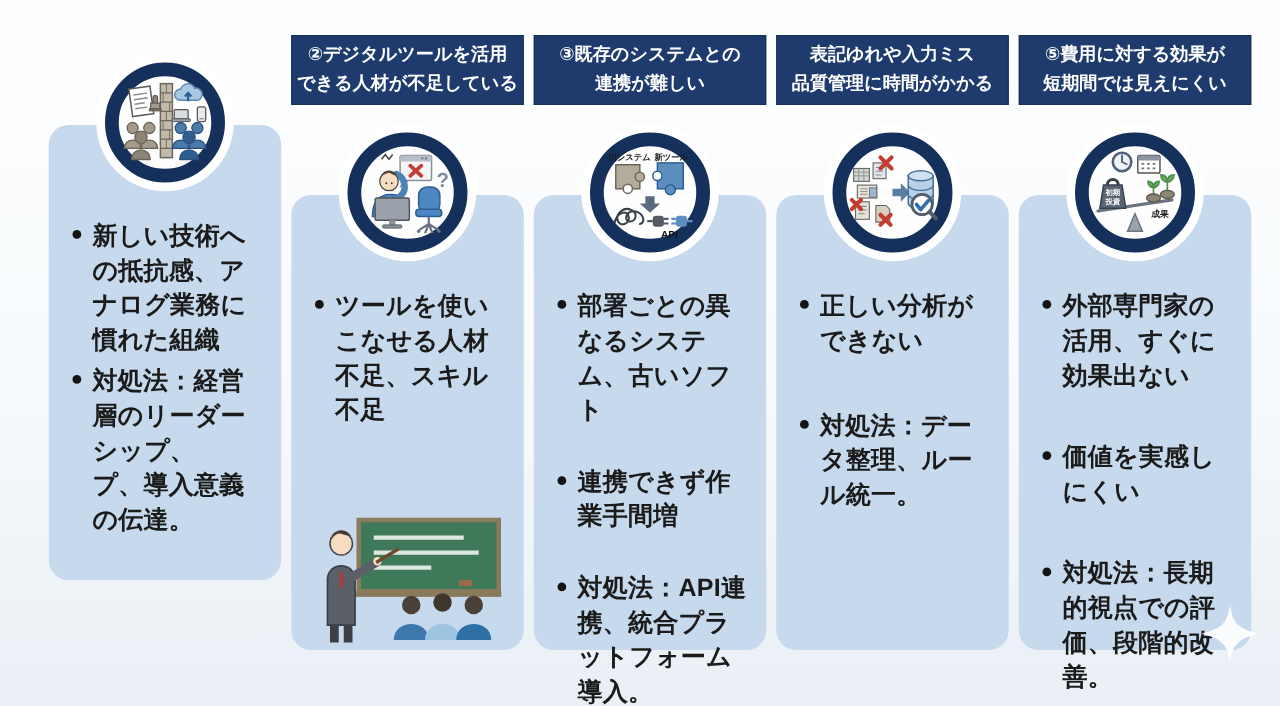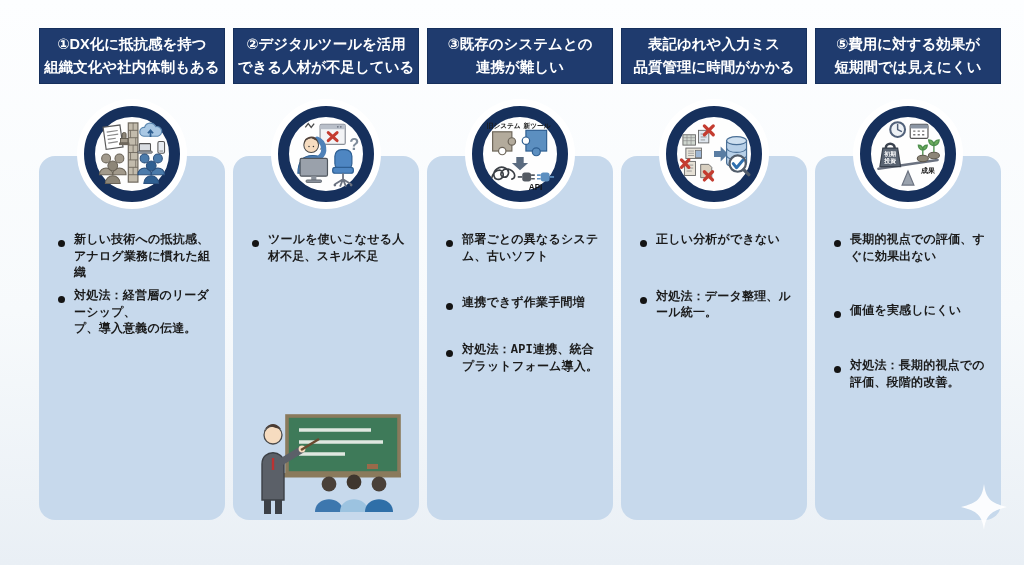--- a/index.html
+++ b/index.html
@@ -42,47 +42,44 @@
     width:100%; height:364px;
     background:#c7d9ec;
     border-radius:16px;
     position:relative; z-index:1;
     padding:76px 12px 14px 18px;
   }
   .card ul { list-style:none; }
   .card li {
     position:relative;
     padding-left:17px;
-    font-size:12px; font-weight:bold; color:#1b1b1b;
+    font-size:20px; font-weight:bold; color:#1b1b1b;
     line-height:1.38;
     white-space:pre-line;
     letter-spacing:0.2px;
-    font-family:Liberation Mono, monospace;
   }
   .card li::before {
     content:""; position:absolute; left:1px; top:8px;
     width:7px; height:7px; border-radius:50%; background:#141414;
   }
   .col-0 li { margin-bottom:6px; }
   .col-1 li { margin-bottom:36px; }
   .col-2 li { margin-bottom:30px; }
   .col-3 li { margin-bottom:40px; }
   .col-4 li { margin-bottom:38px; }
   .training { position:absolute; bottom:4px; left:50%; transform:translateX(-50%); }
   .sparkle { position:absolute; right:-6px; bottom:-10px; z-index:3; }
   svg text { font-family:"Liberation Sans","DejaVu Sans",sans-serif; }
 </style>
 </head>
 <body>
 
 <div class="board">
 
   <section class="column col-0">
-    <div class="header">①DX化に抵抗感を持つ
-組織文化や社内体制もある</div>
     <div class="icon-circle">
       <svg viewBox="0 0 100 100">
 
         <g>
           <rect x="45" y="8" width="13" height="80" fill="#c2bbac" stroke="#6e675c" stroke-width="1.6"></rect>
           <path d="M45 18h13M45 28h13M45 38h13M45 48h13M45 58h13M45 68h13M45 78h13" stroke="#6e675c" stroke-width="1.2"></path>
           <path d="M51.5 8v10M48 18v10M55 28v10M51.5 38v10M48 48v10M55 58v10M51.5 68v10" stroke="#6e675c" stroke-width="1"></path>
         </g>
 
         <g transform="rotate(-8 26 28)">
@@ -320,21 +317,21 @@
           <path d="M70 52v-7M70 45c-4-1-6-4-6-7 4 0 6 2 6 7zm0 0c4-1 6-4 6-7-4 0-6 2-6 7z" stroke="#4e8f4e" stroke-width="1.8" fill="#6fae5d"></path>
           <path d="M85 48v-9M85 39c-4-1-7-4-7-8 5 0 7 3 7 8zm0 0c4-1 7-4 7-8-5 0-7 3-7 8z" stroke="#4e8f4e" stroke-width="1.8" fill="#6fae5d"></path>
           <ellipse cx="70" cy="56" rx="7.5" ry="4.4" fill="#8d8678" stroke="#5e584c" stroke-width="1.4"></ellipse>
           <ellipse cx="85" cy="52" rx="7.5" ry="4.4" fill="#8d8678" stroke="#5e584c" stroke-width="1.4"></ellipse>
         </g>
         <text x="77" y="76" font-size="9.5" font-weight="bold" fill="#1b1b1b" text-anchor="middle">成果</text>
       </svg>
     </div>
     <div class="card">
       <ul>
-        <li>長期的視点での評価、すぐに効果出ない</li>
+        <li>外部専門家の活用、すぐに効果出ない</li>
         <li>価値を実感しにくい</li>
         <li>対処法：長期的視点での評価、段階的改善。</li>
       </ul>
       <svg class="sparkle" width="46" height="46" viewBox="0 0 44 44">
         <path d="M22 0c2 14 6 18 22 22-16 4-20 8-22 22-2-14-6-18-22-22C16 18 20 14 22 0z" fill="#ffffff" opacity="0.92"></path>
       </svg>
     </div>
   </section>
 
 </div>

